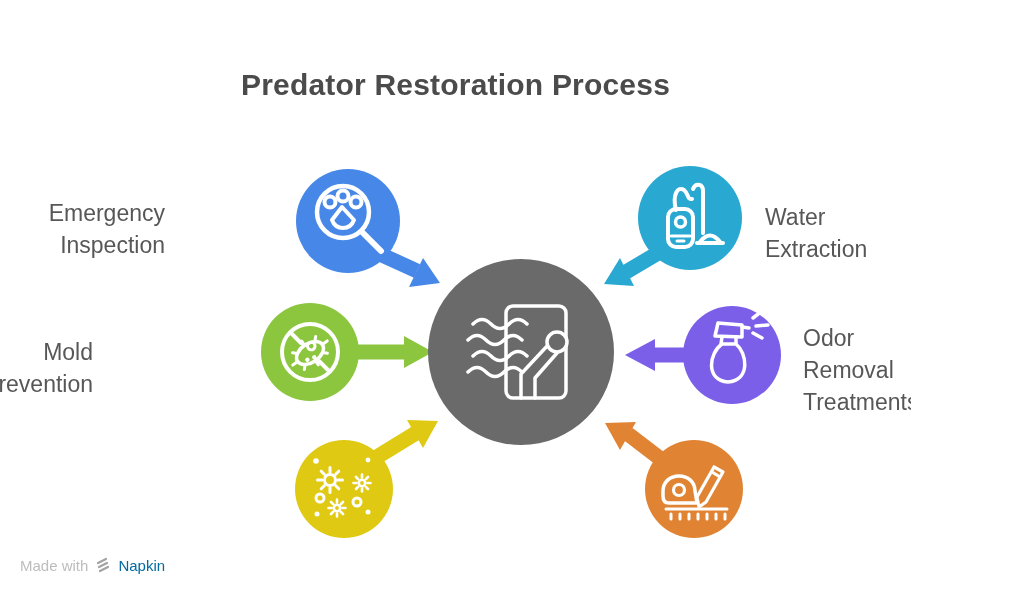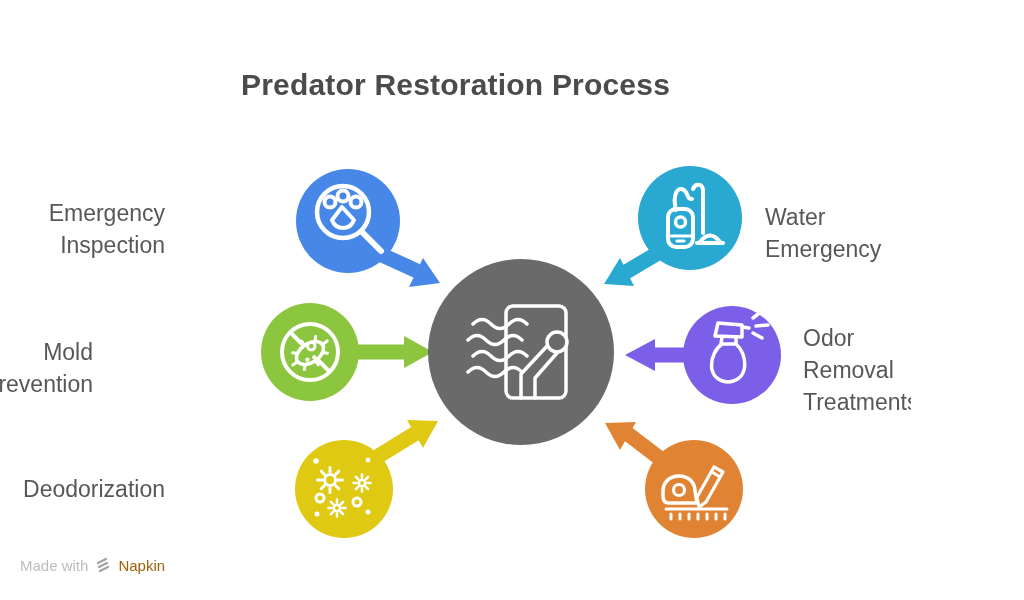--- a/index.html
+++ b/index.html
@@ -15,21 +15,21 @@
   .label{
     position:absolute;font-size:23px;line-height:32px;color:#575757;
     white-space:pre-line;
   }
   .label.right{text-align:right;}
   .label.left{text-align:left;}
   .watermark{
     position:absolute;left:20px;top:556px;display:flex;align-items:center;gap:6px;
     font-size:15px;color:#bdbdbd;
   }
-  .watermark .brand{color:#a16207;}
+  .watermark .brand{color:#0369a1;}
 </style>
 </head>
 <body>
 
 <div class="canvas">
 
   <div class="title">Predator Restoration Process</div>
 
   <svg class="diagram-svg" width="1024" height="600" viewBox="0 0 1024 600">
 
@@ -134,25 +134,24 @@
       <path d="M 697 503 H 669 C 664 503 663 500 663 496 V 491 C 663 482 670 476 679 476 C 688 476 695 482 695 491 L 697 503 Z" stroke-width="3.5"></path>
       <circle cx="679" cy="490" r="5.5" stroke-width="3.2"></circle>
       <line x1="666" y1="509" x2="727" y2="509" stroke-width="3"></line>
       <path d="M 671 514 L 671 519 M 680 514 L 680 519 M 689 514 L 689 519 M 698 514 L 698 519 M 707 514 L 707 519 M 716 514 L 716 519 M 725 514 L 725 519" stroke-width="3"></path>
       <path d="M 697 497 L 714 467 M 706 502 L 723 472 M 714 467 L 723 472 M 712 472 L 720 477 M 697 497 L 699 507 L 706 502" stroke-width="3.2"></path>
     </g>
   </svg>
 
   <div class="label right" style="right:746px;top:197px">Emergency
 Inspection</div>
-  <div class="label left" style="left:765px;top:201px">Water Emergency</div>
+  <div class="label left" style="left:765px;top:201px">Water Extraction</div>
   <div class="label right" style="right:818px;top:336px">Mold Prevention</div>
   <div class="label left" style="left:803px;top:322px">Odor Removal
 Treatments</div>
-  <div class="label right" style="right:746px;top:473px">Deodorization</div>
 
   <div class="watermark">
     <span>Made with</span>
     <svg width="18" height="18" viewBox="0 0 18 18">
       <path d="M 4 7 L 12 3 M 5 11 L 13 7 M 6 15 L 14 11" stroke="#a3a3a3" stroke-width="2.2" stroke-linecap="round" fill="none"></path>
     </svg>
     <span class="brand">Napkin</span>
   </div>
 
 </div>

